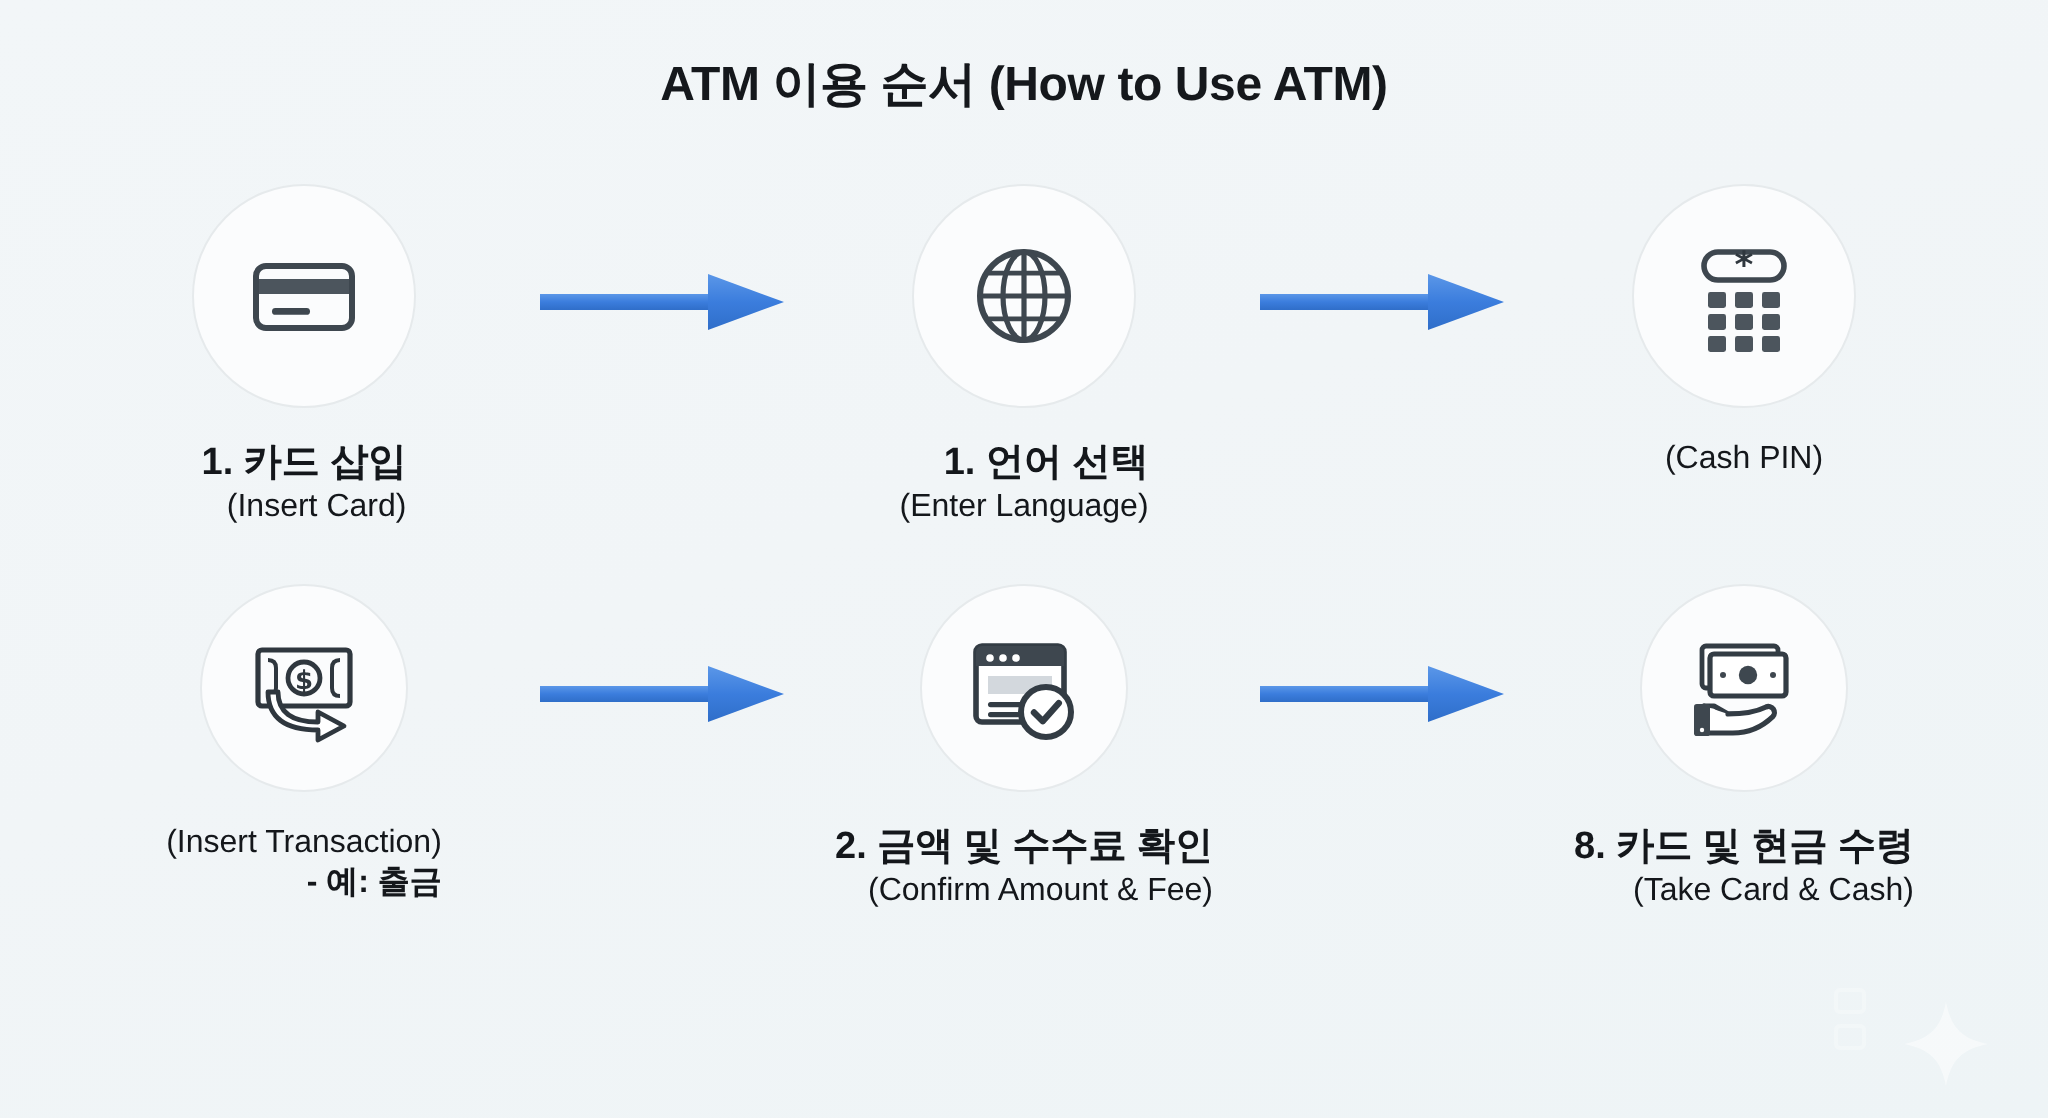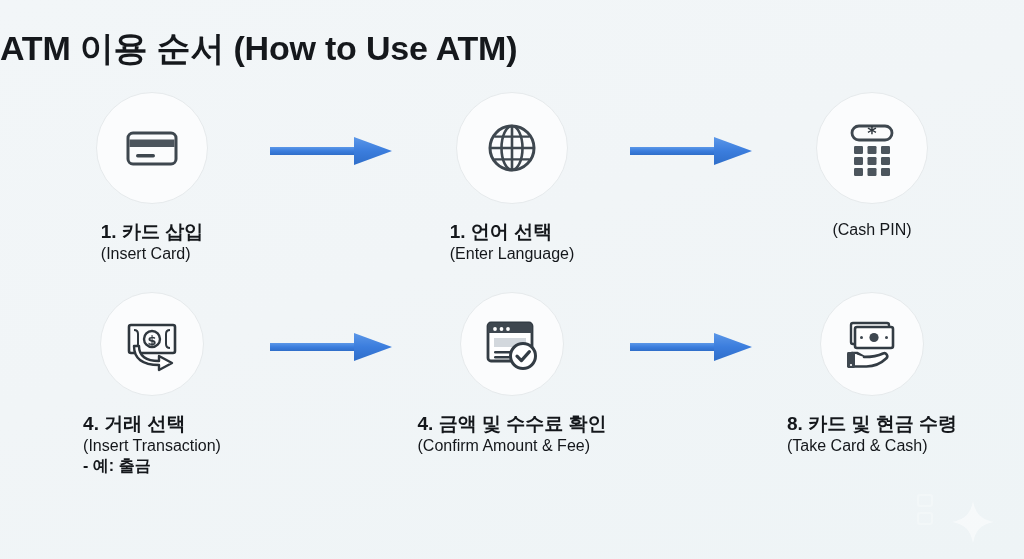--- a/index.html
+++ b/index.html
@@ -42,21 +42,22 @@
     height: 40px;
     opacity: 0.35;
     pointer-events: none;
   }
 
   .title {
     position: absolute;
     top: 26px;
     left: 0;
     width: 1024px;
-    font-size: 34px;
+    text-align: center;
+    font-size: 24px;
     font-weight: bold;
     color: #15181c;
     letter-spacing: -0.2px;
     white-space: nowrap;
   }
 
   .rows {
     position: absolute;
     top: 92px;
     left: 0;
@@ -93,21 +94,21 @@
   }
   .row-2 .circle {
     width: 104px;
     height: 104px;
   }
 
   .icon-svg { display: block; }
 
   .caption {
     margin-top: 16px;
-    text-align: left;
+    text-align: right;
     line-height: 1.26;
     color: #14171b;
   }
   .cap-ko {
     font-size: 19px;
     font-weight: bold;
     white-space: nowrap;
   }
   .cap-en {
     font-size: 16px;
@@ -232,21 +233,20 @@
           <svg class="icon-svg" width="58" height="58" viewBox="0 0 58 58" fill="none">
             <rect x="6" y="10" width="46" height="28" rx="2" stroke="#2f373e" stroke-width="2.6"></rect>
             <path d="M11 15 Q15 15 15 19 L15 29 Q15 33 11 33" stroke="#2f373e" stroke-width="2" fill="none"></path>
             <path d="M47 15 Q43 15 43 19 L43 29 Q43 33 47 33" stroke="#2f373e" stroke-width="2" fill="none"></path>
             <circle cx="29" cy="24" r="8" stroke="#2f373e" stroke-width="2.4" fill="none"></circle>
             <text x="29" y="29.5" text-anchor="middle" font-family="DejaVu Sans, sans-serif" font-size="13" font-weight="bold" fill="#2f373e">$</text>
             <path d="M16 31 Q16 46 36 46 L36 41 L49 48 L36 55 L36 50 Q11 50 11 31 Z" stroke="#2f373e" stroke-width="2.4" fill="#ffffff" stroke-linejoin="round"></path>
           </svg>
         </div>
         <div class="caption">
-          <div class="cap-ko">4. 거래 선택</div>
           <div class="cap-en">(Insert Transaction)</div>
           <div class="cap-extra">- 예: 출금</div>
         </div>
       </div>
 
       <div class="arrow">
         <svg class="icon-svg" width="124" height="34" viewBox="0 0 124 34" fill="none">
           <defs>
             <linearGradient id="ag3" x1="0" y1="0" x2="0" y2="1">
               <stop offset="0%" stop-color="#5b97e8"></stop>
@@ -268,21 +268,21 @@
             <circle cx="18.5" cy="14" r="1.9" fill="#ffffff"></circle>
             <circle cx="25" cy="14" r="1.9" fill="#ffffff"></circle>
             <rect x="11" y="23" width="32" height="9" fill="#d3d8dd"></rect>
             <rect x="11" y="36" width="23" height="2.6" rx="1.3" fill="#333c44"></rect>
             <rect x="11" y="41" width="16" height="2.6" rx="1.3" fill="#333c44"></rect>
             <circle cx="40" cy="41" r="12.5" fill="#ffffff" stroke="#333c44" stroke-width="3"></circle>
             <path d="M34 41.2 L38.4 45.6 L46.4 36.6" stroke="#333c44" stroke-width="3.2" fill="none" stroke-linecap="round" stroke-linejoin="round"></path>
           </svg>
         </div>
         <div class="caption">
-          <div class="cap-ko">4. 금액 및 수수료 확인</div>
+          <div class="cap-ko">2. 금액 및 수수료 확인</div>
           <div class="cap-en">(Confirm Amount &amp; Fee)</div>
         </div>
       </div>
 
       <div class="arrow">
         <svg class="icon-svg" width="124" height="34" viewBox="0 0 124 34" fill="none">
           <defs>
             <linearGradient id="ag4" x1="0" y1="0" x2="0" y2="1">
               <stop offset="0%" stop-color="#5b97e8"></stop>
               <stop offset="50%" stop-color="#3b7ddd"></stop>

